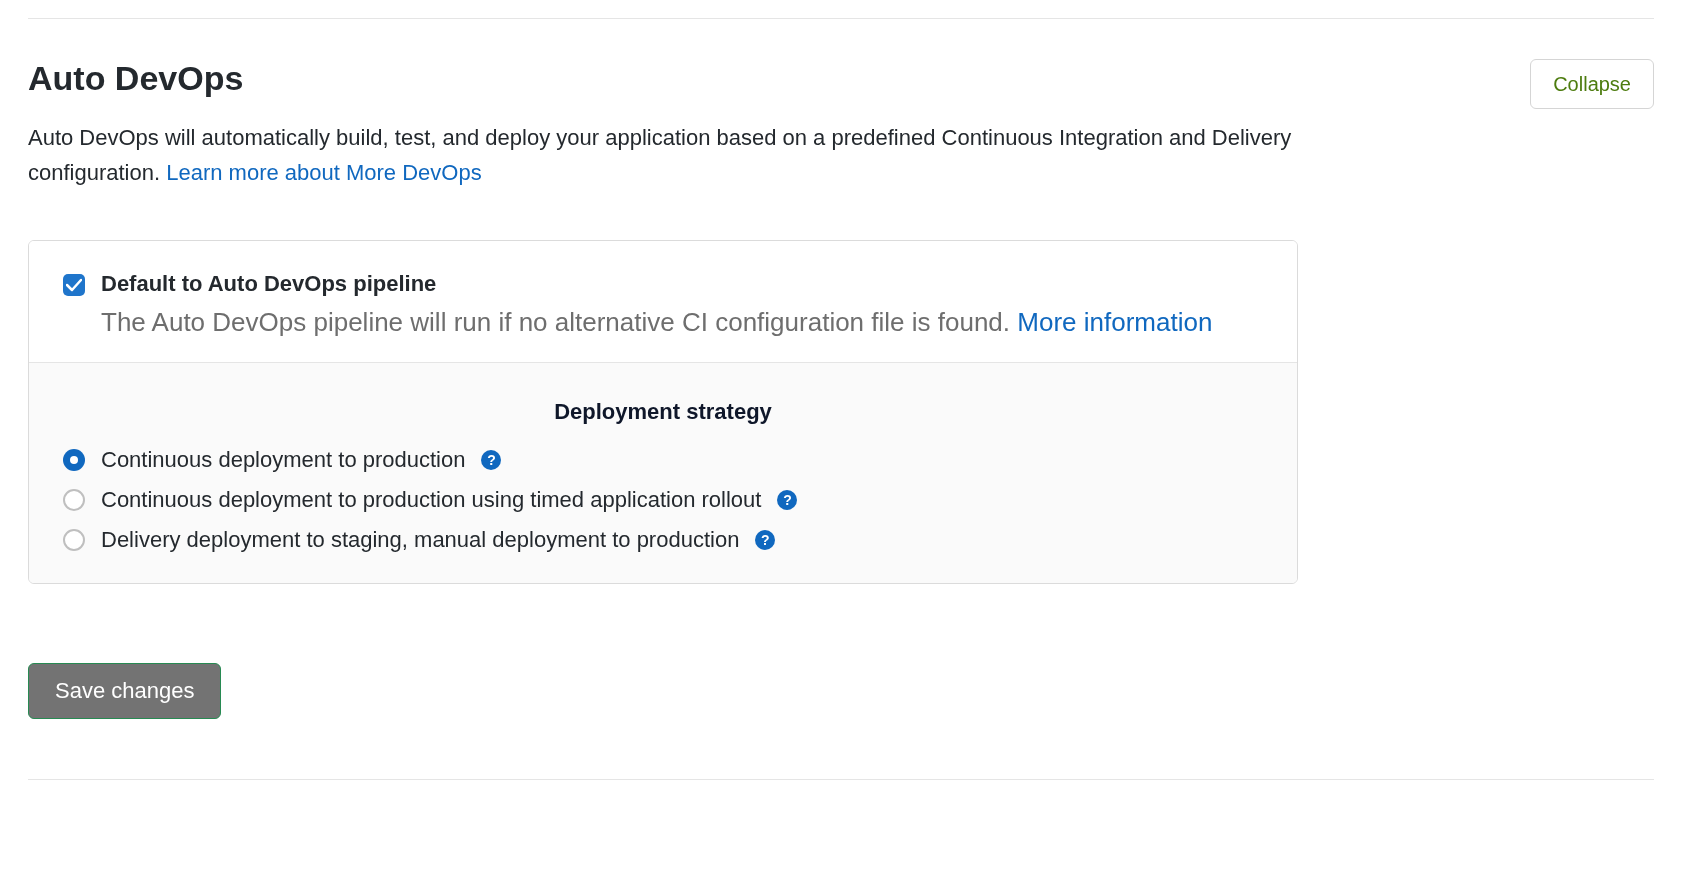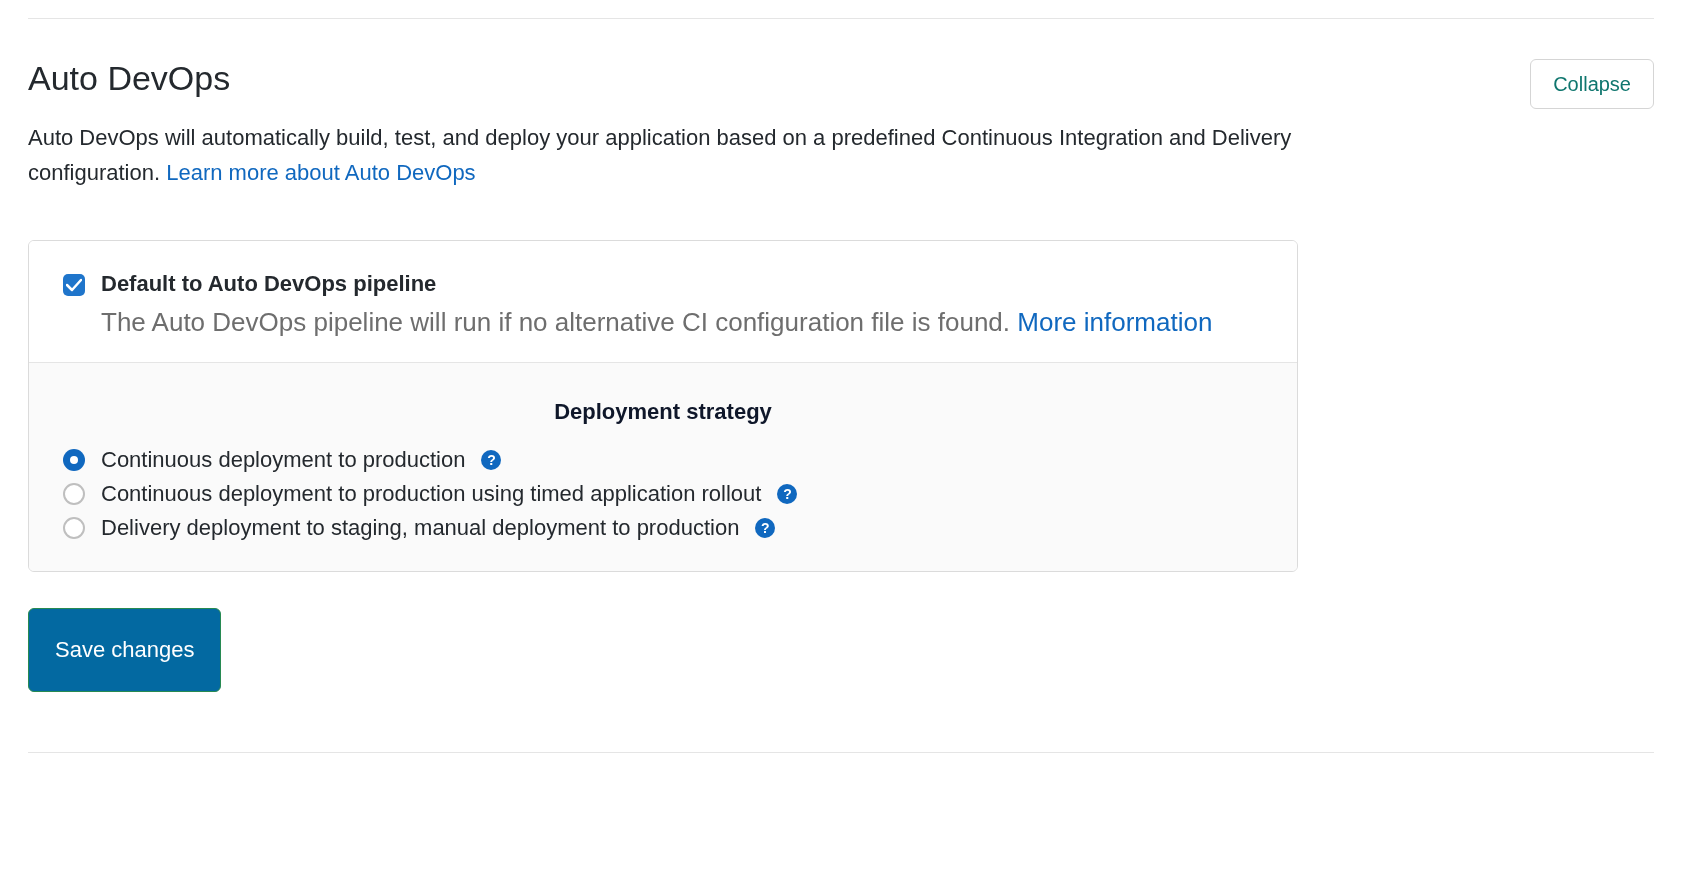--- a/index.html
+++ b/index.html
@@ -20,31 +20,31 @@
     margin: 18px 0 0 0;
   }
   .header-row {
     display: flex;
     justify-content: space-between;
     align-items: flex-start;
     margin-top: 40px;
   }
   h2.section-title {
     font-size: 34px;
-    font-weight: 400;
+    font-weight: 700;
     margin: 0 0 22px 0;
     color: #24292e;
   }
   .collapse-btn {
     background: #fff;
     border: 1px solid #d5d5d5;
     border-radius: 6px;
     padding: 12px 22px;
     font-size: 20px;
-    color: #0f766e;
+    color: #4d7c0f;
     cursor: pointer;
     line-height: 1.2;
   }
   .desc {
     font-size: 22px;
     line-height: 1.6;
     color: #24292e;
     max-width: 1300px;
     margin: 0 0 50px 0;
   }
@@ -103,21 +103,21 @@
   .subsection-title {
     font-size: 22px;
     font-weight: 700;
     margin: 0 0 22px 0;
     color: #0f172a;
     text-align: center;
   }
   .radio-group {
     display: flex;
     flex-direction: column;
-    gap: 8px;
+    gap: 14px;
   }
   .radio-row {
     display: flex;
     align-items: center;
     gap: 16px;
     font-size: 22px;
     color: #24292e;
   }
   .radio-outer {
     width: 22px;
@@ -150,47 +150,48 @@
     border-radius: 50%;
     color: #fff;
     display: inline-flex;
     align-items: center;
     justify-content: center;
     font-size: 14px;
     font-weight: 700;
     flex: 0 0 20px;
   }
   .save-btn {
-    background: #0369a1;
+    background: #737373;
     border: 1px solid #278a52;
     border-radius: 6px;
     color: #fff;
     font-size: 22px;
-    padding: 28px 26px;
+    padding: 14px 26px;
     cursor: pointer;
+    margin-top: 43px;
   }
   .hr-bot {
     border: 0;
     border-top: 1px solid #e5e5e5;
     margin: 60px 0 0 0;
   }
 </style>
 </head>
 <body>
 
 <div class="wrap">
   <hr class="hr-top">
 
   <div class="header-row">
     <h2 class="section-title">Auto DevOps</h2>
     <button class="collapse-btn">Collapse</button>
   </div>
 
   <p class="desc">
-    <span>Auto DevOps will automatically build, test, and deploy your application based on a predefined Continuous Integration and Delivery configuration. </span><a href="#" class="link">Learn more about Auto DevOps</a>
+    <span>Auto DevOps will automatically build, test, and deploy your application based on a predefined Continuous Integration and Delivery configuration. </span><a href="#" class="link">Learn more about More DevOps</a>
   </p>
 
   <div class="panel">
     <div class="panel-top">
       <div class="chk-row">
         <div class="chk-box">
           <svg viewBox="0 0 16 14">
             <path d="M1 7 L6 12 L15 2" stroke="#fff" stroke-width="2.5" fill="none" stroke-linecap="round" stroke-linejoin="round"></path>
           </svg>
         </div>

